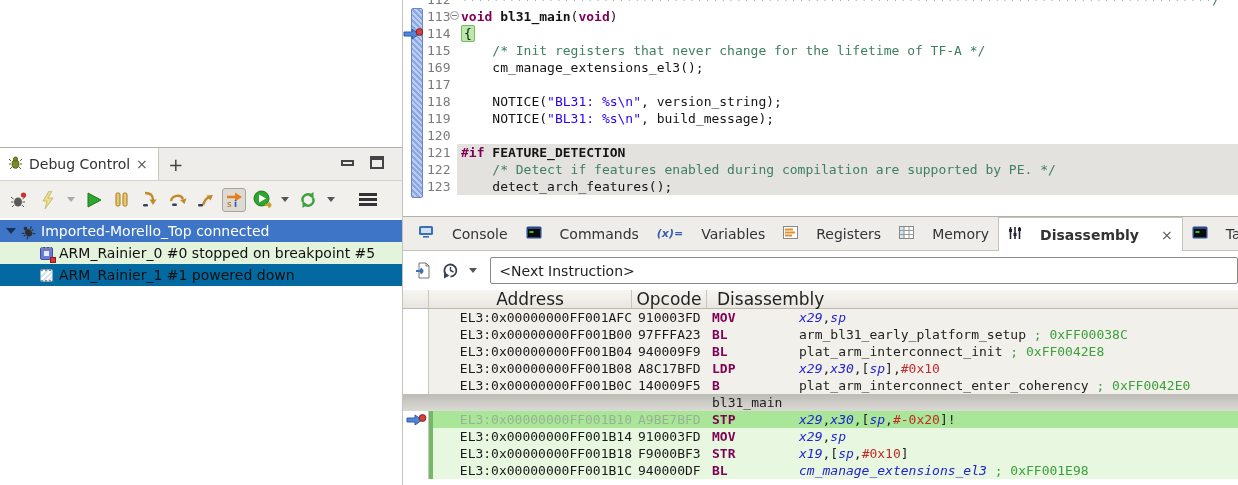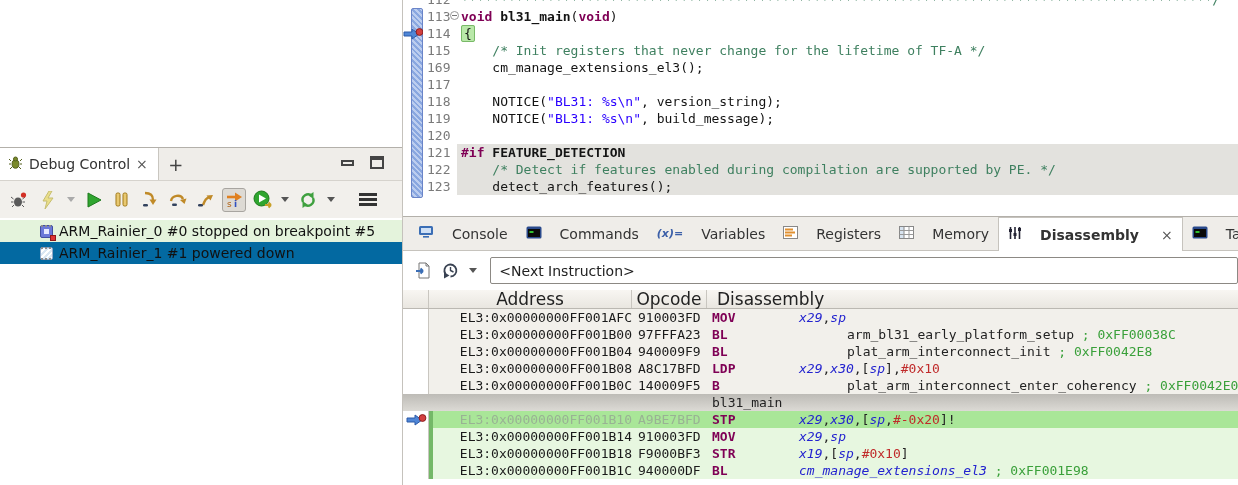--- a/index.html
+++ b/index.html
@@ -112,21 +112,21 @@
   .dr.plain { background:#F2F0EB; }
   .dr.green { background:#E7F7E0; }
   .dr.current { background:#A9E698; }
   .dr.current .da, .dr.current .do { color:#99B294; }
   .dr-label { height:17px; line-height:17px; padding-left:309px; color:#222;
               background:linear-gradient(#BDBBB6,#DCDAD5); }
   .mn { display:inline-block; width:87px; color:#7F0055; font-weight:bold; }
   .opseg-r { color:#2323CF; font-style:italic; }
   .opseg-i { color:#C02A2A; }
   .opseg-c { color:#3AA03A; }
-  .opseg-s { color:#222;margin-left:48px; }
+  .opseg-s { color:#222; }
   .opseg-f { color:#2323CF; font-style:italic; }
   .opseg-p { color:#222; }
   .pcbp { position:absolute; left:2px; top:2px; }
 </style>
 </head>
 <body>
 
 <div id="stage">
 
   <div id="debug-panel">
@@ -229,20 +229,33 @@
       </span>
       <span class="tbi-dd">
           <span class="dd-arrow"></span>
         </span>
       <span class="tbi dp-menu">
           <span class="hamburger"></span>
         </span>
     </div>
 
     <div class="dp-tree">
+      <div class="tree-row sel">
+        <span class="twisty"></span>
+        <span class="tree-icon">
+          <svg width="17" height="17" viewBox="0 0 17 17">
+              <g transform="rotate(-35 8 9)">
+                <ellipse cx="8" cy="10" rx="3.2" ry="4" fill="#2E2E2E"></ellipse>
+                <circle cx="8" cy="4.6" r="1.8" fill="#2E2E2E"></circle>
+                <path d="M4.5 8 L2 6.5 M4.5 10 L2 10 M5 12.5 L3 14.5 M11.5 8 L14 6.5 M11.5 10 L14 10 M11 12.5 L13 14.5" stroke="#2E2E2E" fill="none"></path>
+              </g>
+            </svg>
+        </span>
+        <span>Imported-Morello_Top connected</span>
+      </div>
       <div class="tree-row stopped">
         <span class="tree-indent"></span>
         <span class="tree-icon">
           <span class="chip on pins"></span>
             <span class="badge-red"></span>
         </span>
         <span>ARM_Rainier_0 #0 stopped on breakpoint #5</span>
       </div>
       <div class="tree-row off">
         <span class="tree-indent"></span>

